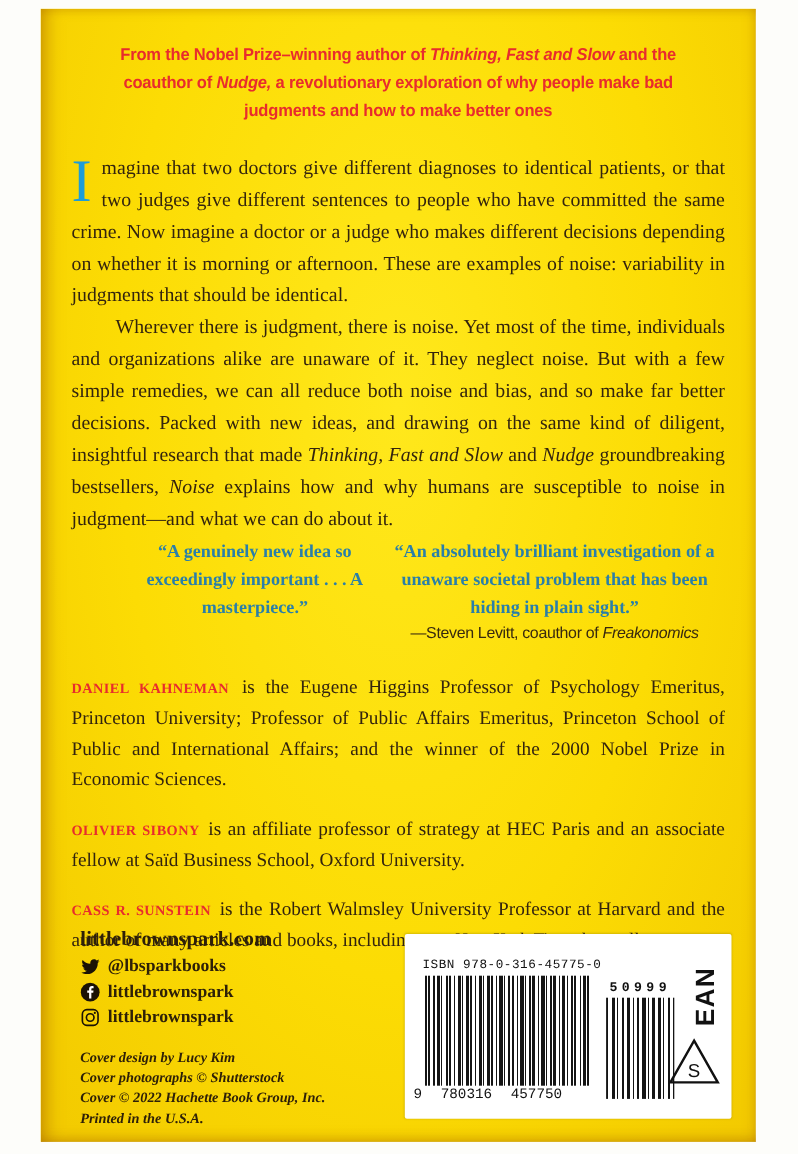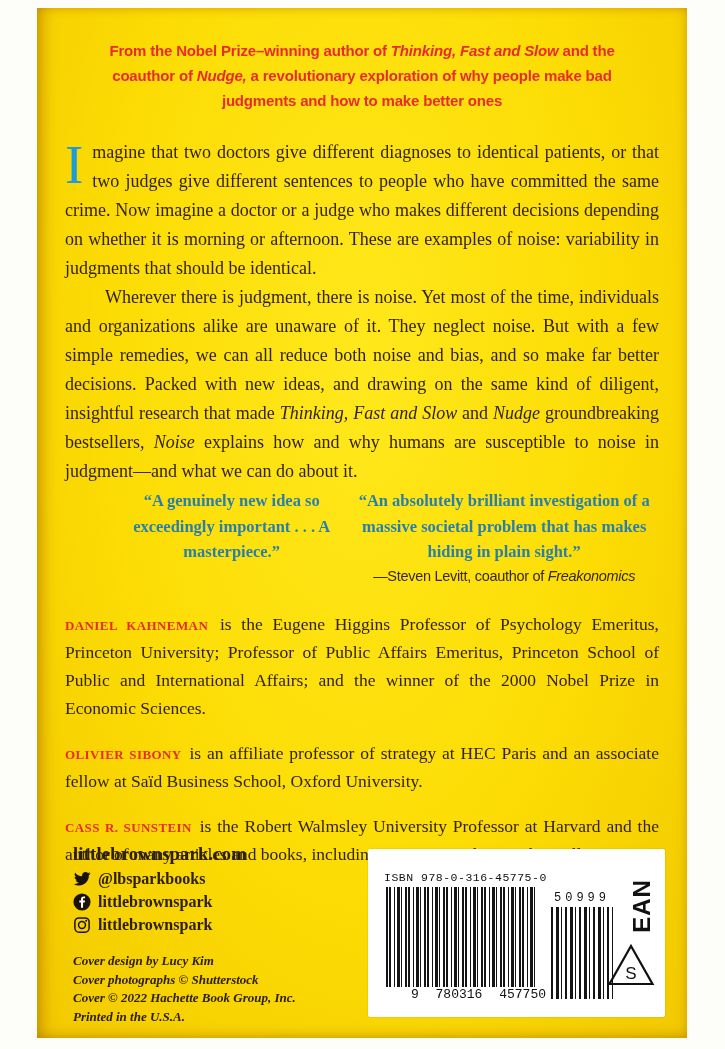--- a/index.html
+++ b/index.html
@@ -96,27 +96,27 @@
     background:repeating-linear-gradient(90deg,
       #141414 0 2px, #fff 2px 3px,
       #141414 3px 5px, #fff 5px 8px,
       #141414 8px 9px, #fff 9px 11px,
       #141414 11px 14px, #fff 14px 15px,
       #141414 15px 16px, #fff 16px 19px);
   }
   .digits-main {
     position:absolute; left:8px; top:138px; width:170px;
     font-family:"Liberation Mono", monospace;
-    font-size:13px; color:#111; text-align:right;
+    font-size:13px; color:#111; text-align:left;
     word-spacing:9px; white-space:nowrap;
   }
   .price-code {
     position:absolute; left:182px; top:42px; width:64px;
     font-family:"Liberation Mono", monospace;
-    font-size:12px; letter-spacing:4px; text-align:center; color:#111;
+    font-size:12px; letter-spacing:4px; text-align:center; color:#111;font-weight:bold;
   }
   .bars-supp {
     position:absolute; left:183px; top:58px; width:62px; height:92px;
     background:repeating-linear-gradient(90deg,
       #141414 0 2px, #fff 2px 5px,
       #141414 5px 8px, #fff 8px 10px,
       #141414 10px 11px, #fff 11px 14px);
   }
   .ean-label {
     position:absolute; right:-6px; top:44px; width:58px; height:26px;
@@ -138,21 +138,21 @@
   <div class="intro">
     <p class="para1"><span class="dropcap">I</span><span>magine that two doctors give different diagnoses to identical patients, or that two judges give different sentences to people who have committed the same crime. Now imagine a doctor or a judge who makes different decisions depending on whether it is morning or afternoon. These are examples of noise: variability in judgments that should be identical.</span></p>
     <p class="para2"><span>Wherever there is judgment, there is noise. Yet most of the time, individuals and organizations alike are unaware of it. They neglect noise. But with a few simple remedies, we can all reduce both noise and bias, and so make far better decisions. Packed with new ideas, and drawing on the same kind of diligent, insightful research that made </span><span class="i">Thinking, Fast and Slow</span><span> and </span><span class="i">Nudge</span><span> groundbreaking bestsellers, </span><span class="i">Noise</span><span> explains how and why humans are susceptible to noise in judgment—and what we can do about it.</span></p>
   </div>
 
   <div class="quotes">
     <div class="quote-col left">
       <div class="quote-text">“A genuinely new idea so exceedingly important .&nbsp;.&nbsp;. A masterpiece.”</div>
     </div>
     <div class="quote-col right">
-      <div class="quote-text">“An absolutely brilliant investigation of a massive societal problem that has makes hiding in plain sight.”</div>
+      <div class="quote-text">“An absolutely brilliant investigation of a unaware societal problem that has been hiding in plain sight.”</div>
       <div class="quote-attr"><span>—Steven Levitt, coauthor of </span><span class="i">Freakonomics</span></div>
     </div>
   </div>
 
   <div class="bios">
     <p class="bio"><span class="bio-name">DANIEL KAHNEMAN</span><span><span> is the Eugene Higgins Professor of Psychology Emeritus, Princeton University; Professor of Public Affairs Emeritus, Princeton School of Public and International Affairs; and the winner of the 2000 Nobel Prize in Economic Sciences.</span></span></p>
     <p class="bio"><span class="bio-name">OLIVIER SIBONY</span><span><span> is an affiliate professor of strategy at HEC Paris and an associate fellow at Saïd Business School, Oxford University.</span></span></p>
     <p class="bio"><span class="bio-name">CASS R. SUNSTEIN</span><span><span> is the Robert Walmsley University Professor at Harvard and the author of many articles and books, including two </span><span class="i">New York Times</span><span> bestsellers.</span></span></p>
   </div>
 

